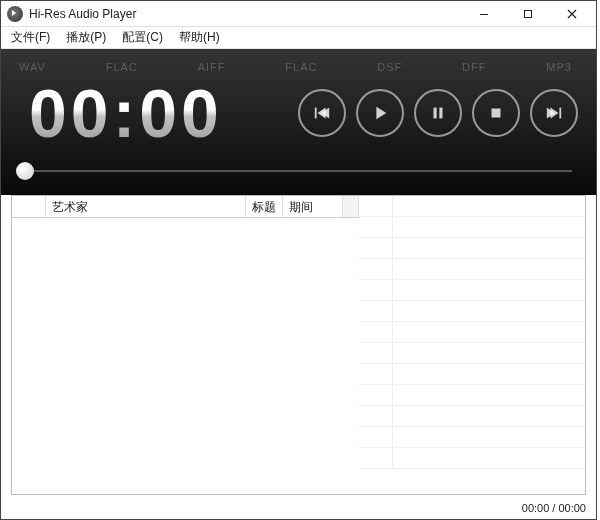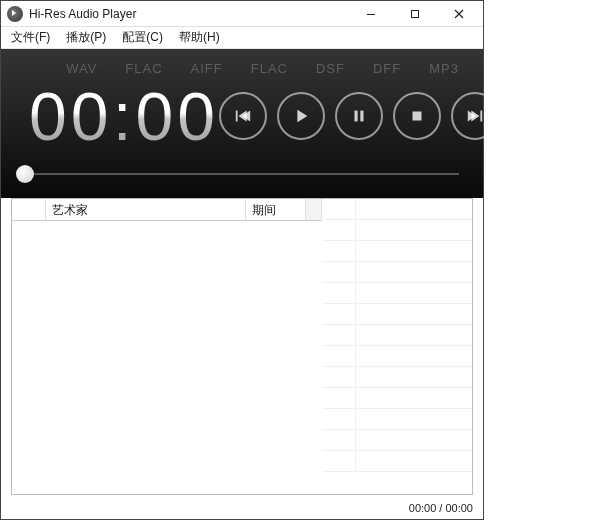--- a/index.html
+++ b/index.html
@@ -1,30 +1,30 @@
 <!DOCTYPE html>
 <html><head>
 <meta charset="utf-8">
 <style>
   * { box-sizing: border-box; margin: 0; padding: 0; }
   html, body { width: 600px; height: 520px; font-family: "Segoe UI", "Microsoft YaHei", sans-serif; background: #fff; }
-  .window { width: 484px; height: 520px; border: 1px solid #444; display: flex; flex-direction: column; background: #fff; }
+  .window { width: 597px; height: 520px; border: 1px solid #444; display: flex; flex-direction: column; background: #fff; }
   .titlebar { height: 26px; background: #fff; display: flex; align-items: center; padding: 0 2px 0 6px; border-bottom: 1px solid #e0e0e0; }
   .titlebar .app-icon { width: 16px; height: 16px; border-radius: 50%; background: radial-gradient(circle at 40% 40%, #777, #333); margin-right: 6px; position: relative; }
   .titlebar .app-icon:after { content:""; position:absolute; left:5px; top:4px; border-left:4px solid #fff; border-top:3px solid transparent; border-bottom:3px solid transparent; }
   .titlebar .title { font-size: 12px; color: #222; flex: 0 0 auto; }
   .titlebar .spacer { flex: 1; }
   .titlebar .win-btn { width: 44px; height: 26px; display:flex; align-items:center; justify-content:center; font-size: 12px; color:#222; cursor:pointer; }
   .titlebar .win-btn svg { width:10px; height:10px; }
   .menubar { height: 22px; background:#fff; display:flex; align-items:flex-end; gap:4px; padding:0 4px; border-bottom:1px solid #e5e5e5; }
   .menubar .menu-item { font-size:12px; color:#222; padding:2px 6px; cursor:pointer; }
   .player-area { flex:0 0 auto; background: linear-gradient(to bottom, #343434, #090909); padding: 10px 18px 14px 18px; }
-  .format-row { display:flex; justify-content:flex-end; gap:28px; font-size:13px; color:#5e5e5e; letter-spacing:1px; padding-right:6px; padding-top:2px; }
+  .format-row { display:flex; justify-content:space-between; gap:2px; font-size:11px; color:#5e5e5e; letter-spacing:1px; padding-right:6px; padding-top:2px; }
   .main-row { display:flex; align-items:center; margin-top:6px; }
-  .time-display { font-size:68px; font-weight:400; letter-spacing:4px; font-family: "Segoe UI Light","Helvetica Neue",sans-serif;
+  .time-display { font-size:68px; font-weight:700; letter-spacing:4px; font-family: "Segoe UI Light","Helvetica Neue",sans-serif;
     background: linear-gradient(to bottom, #fdfdfd 45%, #c2c2c2 55%, #9a9a9a 100%);
     -webkit-background-clip: text; background-clip: text; color: transparent;
     line-height:1; flex:1; padding-left:10px; white-space:nowrap;
   }
   .controls { display:flex; gap:10px; margin-left:auto; }
   .ctrl-btn { width:48px; height:48px; border-radius:50%; border:2px solid rgba(255,255,255,0.55); display:flex; align-items:center; justify-content:center; cursor:pointer; color:rgba(255,255,255,0.8); }
   .ctrl-btn svg { width:18px; height:18px; fill:currentColor; }
   .seekbar { position:relative; height:20px; margin-top:14px; padding:0 2px; }
   .seekbar .track { position:absolute; left:6px; right:6px; top:50%; height:2px; background:#555; transform:translateY(-50%); }
   .seekbar .thumb { position:absolute; top:50%; left:6px; width:18px; height:18px; border-radius:50%; background:radial-gradient(circle at 35% 35%, #fff, #cfcfcf); transform:translate(-50%,-50%); box-shadow:0 0 3px rgba(0,0,0,0.5); }
@@ -128,20 +128,21 @@
       <div class="track"></div>
       <div class="thumb"></div>
     </div>
   </div>
 
   <div class="playlist-wrap">
     <div class="pl-inner">
       <div class="pl-header">
         <div class="col col-num"></div>
         <div class="col col-artist">艺术家</div>
+        <div class="col col-title">标题</div>
         <div class="col col-dur">期间</div>
         <div class="col col-sb"></div>
       </div>
       <div class="pl-rows" id="pl-rows">
           <div class="row">
             <div class="cell col-num"></div>
             <div class="cell col-artist"></div>
             <div class="cell col-title"></div>
             <div class="cell col-dur"></div>
             <div class="cell col-sb"></div>

